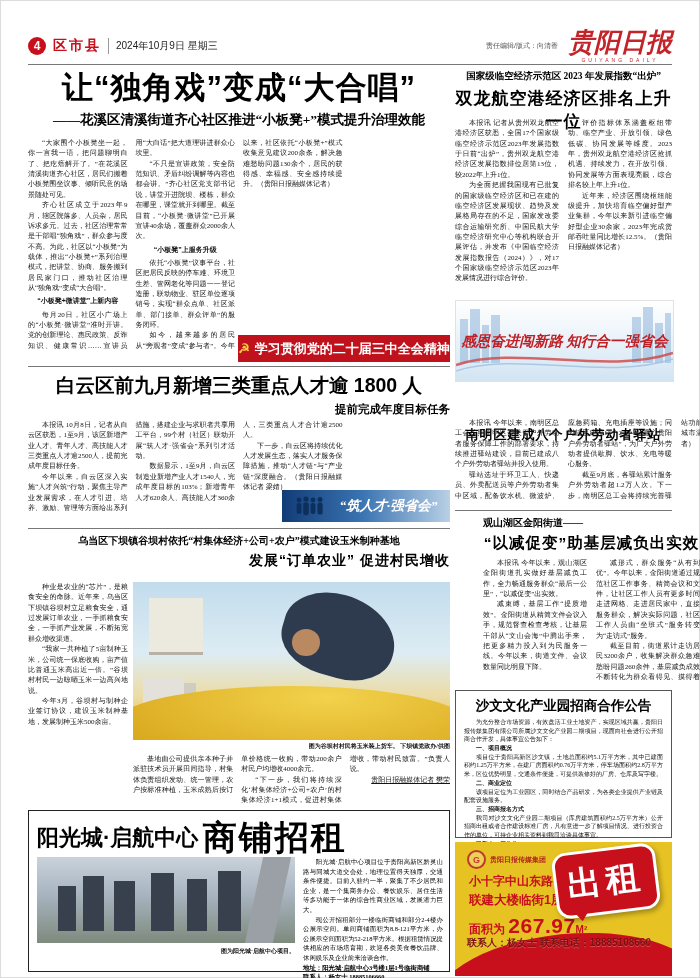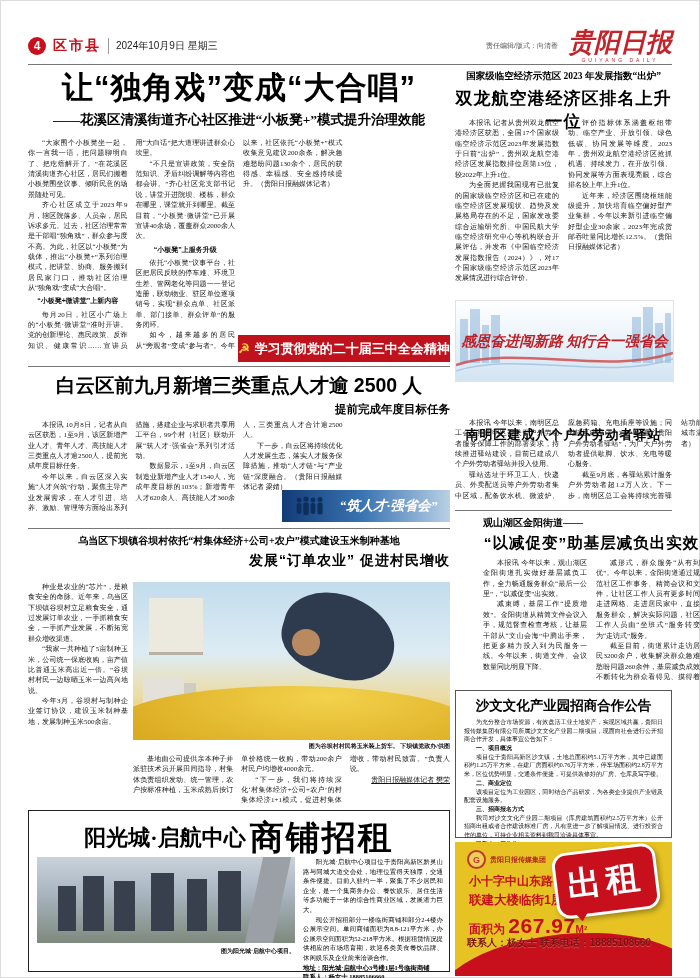--- a/index.html
+++ b/index.html
@@ -50,21 +50,21 @@
   .pc-person-torso{position:absolute;left:47%;top:8%;width:36%;height:52%;background:#2e3b4e;border-radius:46% 54% 42% 42%;transform:rotate(16deg);}
   .pc-person-head{position:absolute;left:50%;top:30%;width:9%;height:17%;background:#b98a62;border-radius:50%;}
   .pc-corn{position:absolute;left:-6%;right:-6%;bottom:-14%;height:48%;background:radial-gradient(ellipse at 60% 15%,#f3d24c,#d9a91f 78%);border-radius:50% 50% 0 0;}
   .pc-bag{position:absolute;left:3%;bottom:16%;width:13%;height:24%;background:#e3e1da;border-radius:3px;box-shadow:14px 4px 0 -2px #cfccc2;}
   .cap{font-size:6px;font-weight:bold;text-align:right;color:#111;font-family:"Liberation Serif",serif;}
   .photo-city{position:absolute;left:8px;top:46px;width:258px;height:86px;overflow:hidden;background:linear-gradient(180deg,#c9d2da 0%,#a9b5c1 42%,#7e8a7d 100%);}
   .tw{position:absolute;background:#39404d;}
   .road{position:absolute;right:5%;top:0;bottom:0;width:11%;background:#9aa0a6;transform:skewX(-12deg);}
   
   .adbox{position:absolute;left:28px;top:810px;width:422px;height:162px;border:1px solid #222;box-sizing:border-box;}
-  .ad-title{position:absolute;left:0;top:4px;width:100%;text-align:center;font-family:Liberation Serif, serif;}
+  .ad-title{position:absolute;left:8px;top:4px;width:100%;}
   .ad-title .t1{font-size:22px;font-weight:900;vertical-align:middle;}
   .ad-title .t2{font-size:34px;font-weight:900;vertical-align:middle;letter-spacing:2px;}
   .ad-text{position:absolute;left:274px;top:46px;width:140px;font-size:6.4px;line-height:1.5;text-align:justify;font-family:"Liberation Serif",serif;}
   .ad-text p{margin:0;text-indent:2em;}
   .ad-text .contact{text-indent:0;font-weight:bold;}
   
   .notice{position:absolute;left:455px;top:690px;width:217px;height:148px;border:1px solid #555;box-sizing:border-box;padding:6px 8px;}
   .notice-title{font-size:13.5px;font-weight:900;text-align:center;margin-bottom:3px;}
   .nb{font-size:6px;line-height:1.45;text-align:justify;font-family:"Liberation Serif",serif;color:#111;}
   .nb p{margin:0;text-indent:2em;}
@@ -123,21 +123,21 @@
     </div>
     <div class="plenum">
       <span class="emblem">☭</span>
       <span>学习贯彻党的二十届三中全会精神</span>
     </div>
   </div>
 
   <div class="rule" style="top:366px;left:28px;width:422px;"></div>
 
   <div class="abs" style="left:28px;top:372px;width:422px;height:150px;">
-    <div class="h2">白云区前九月新增三类重点人才逾 2500 人</div>
+    <div class="h2">白云区前九月新增三类重点人才逾 1800 人</div>
     <div class="subtitle2">提前完成年度目标任务</div>
     <div class="abs bt cols4" style="left:0;top:48px;width:422px;height:100px;">
       <p>本报讯 10月8日，记者从白云区获悉，1至9月，该区新增产业人才、青年人才、高技能人才三类重点人才逾2500人，提前完成年度目标任务。</p>
       <p>今年以来，白云区深入实施“人才兴筑”行动，聚焦主导产业发展需求，在人才引进、培养、激励、管理等方面给出系列措施，搭建企业与求职者共享用工平台，99个村（社区）联动开展“筑人才·强省会”系列引才活动。</p>
       <p>数据显示，1至9月，白云区制造业新增产业人才1540人，完成年度目标的103%；新增青年人才620余人、高技能人才360余人，三类重点人才合计逾2500人。</p>
       <p>下一步，白云区将持续优化人才发展生态，落实人才服务保障措施，推动“人才链”与“产业链”深度融合。（贵阳日报融媒体记者 梁婧）</p>
     </div>
     <div class="talent">
       <svg width="30" height="20" viewBox="0 0 30 20">
         <g fill="#0d2f5e">

